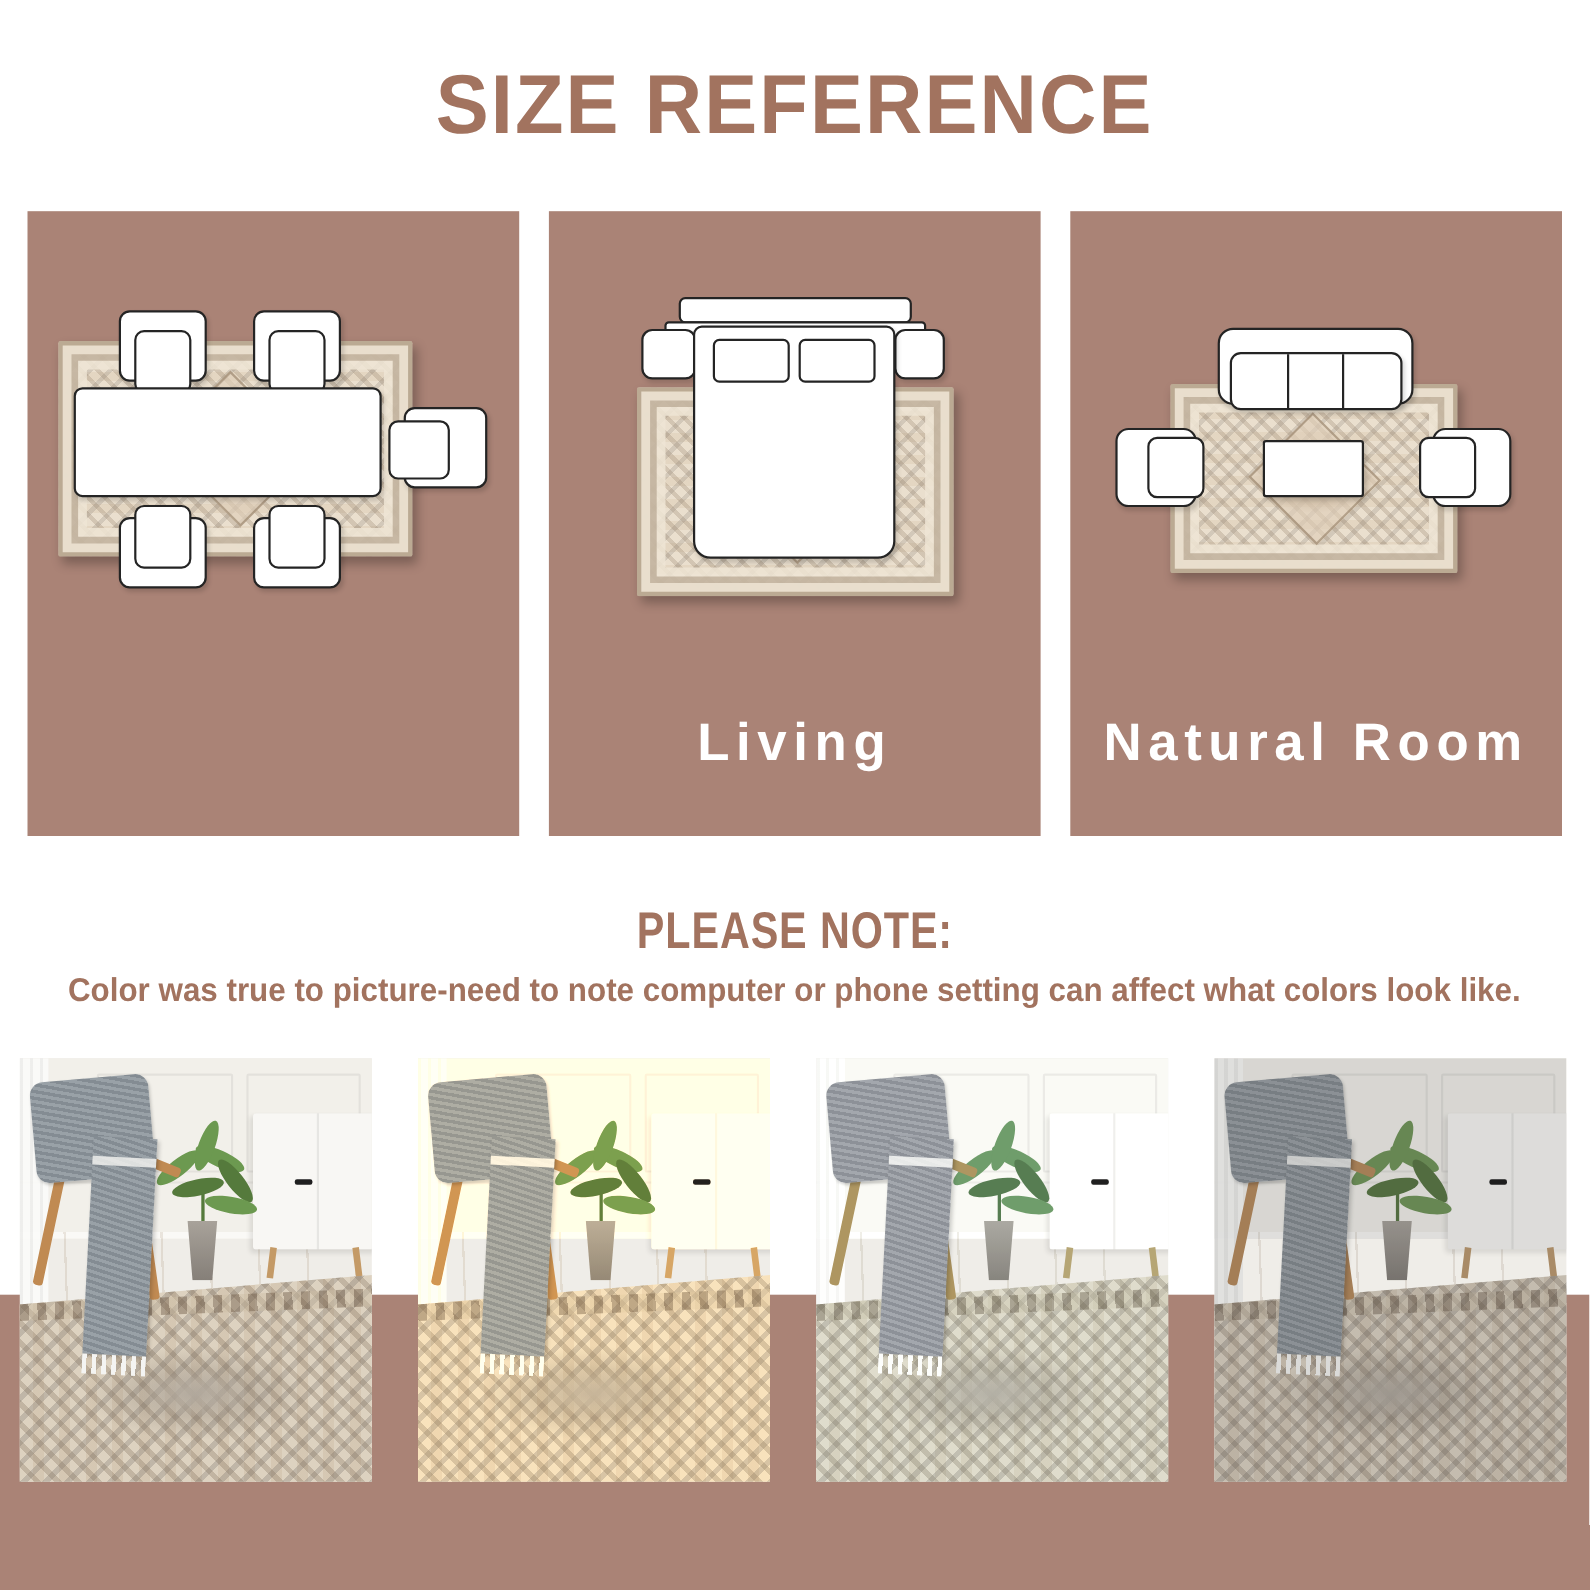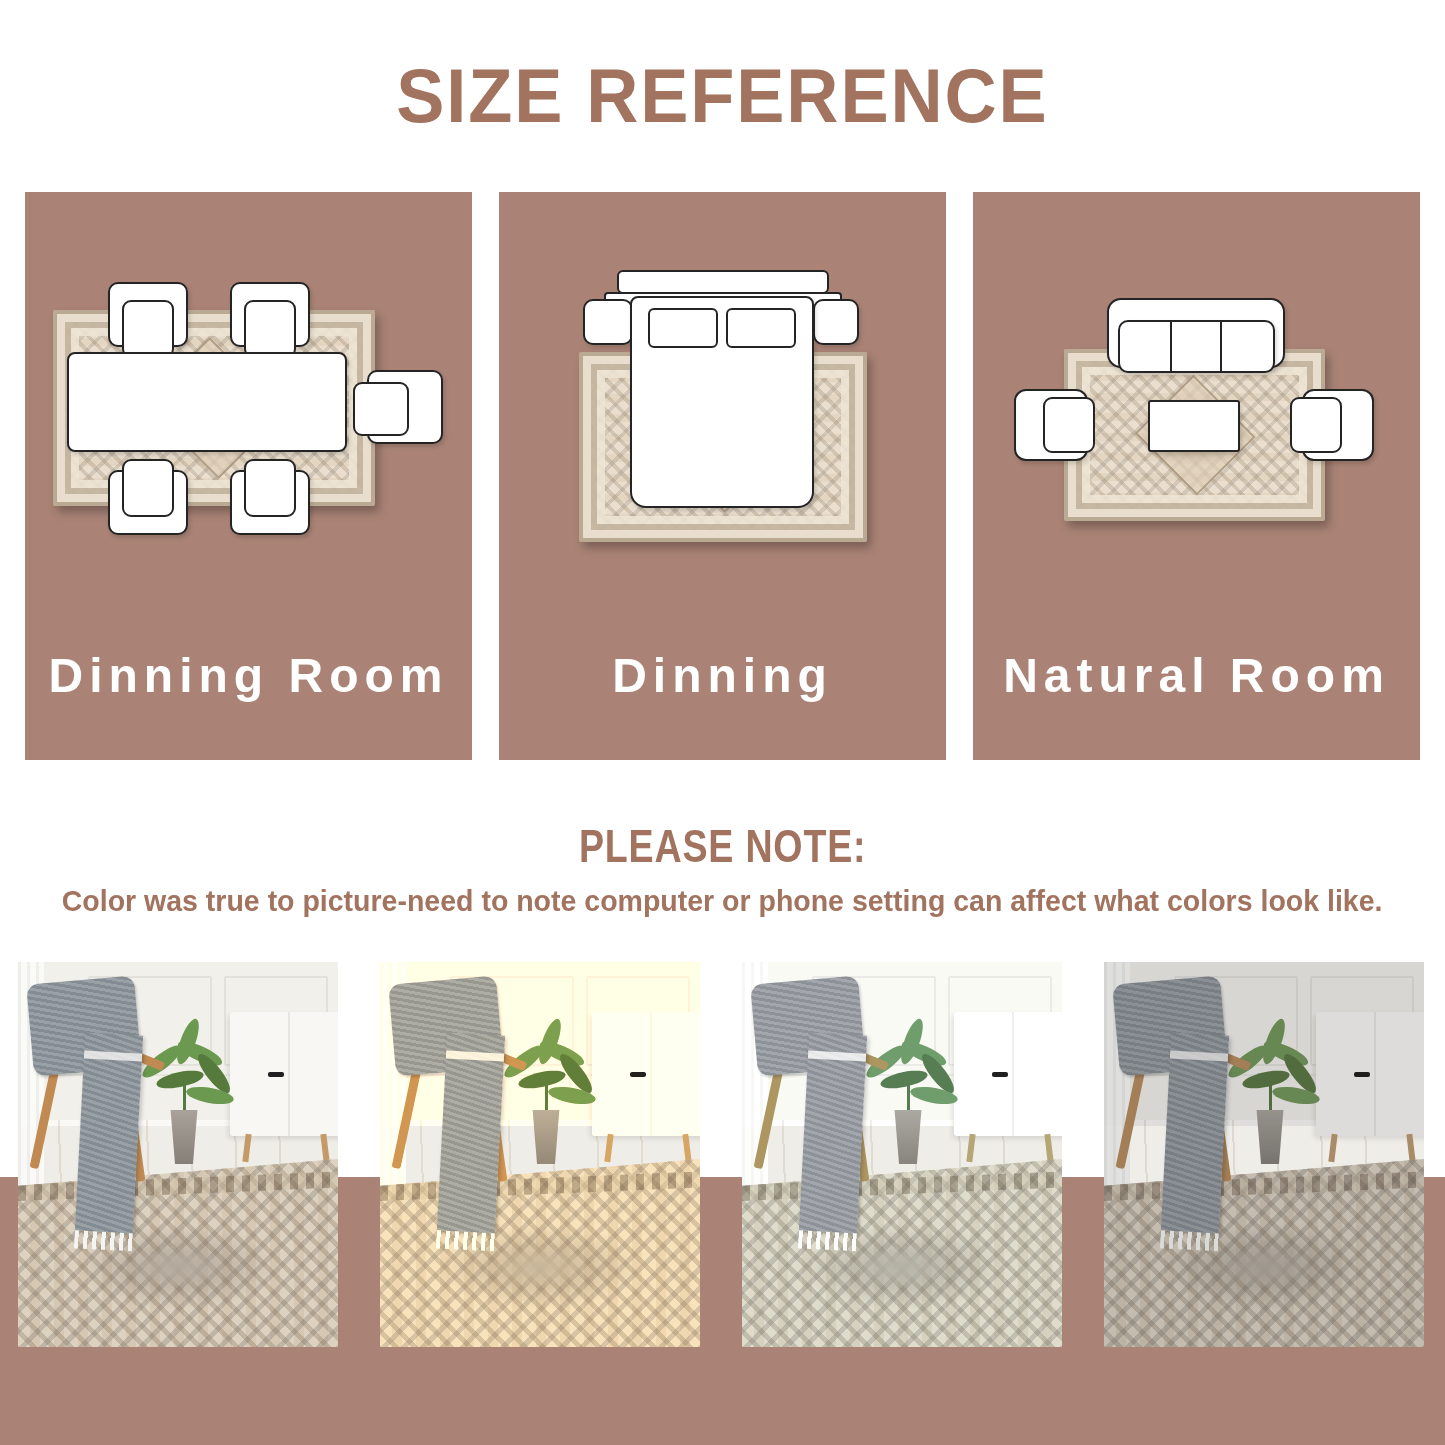--- a/index.html
+++ b/index.html
@@ -123,34 +123,33 @@
       <div class="furn" style="left:83px;top:278px;width:80px;height:65px;">
         <div class="cushion" style="left:12px;top:-13px;width:52px;height:58px;"></div>
       </div>
       <div class="furn" style="left:205px;top:278px;width:80px;height:65px;">
         <div class="cushion" style="left:12px;top:-13px;width:52px;height:58px;"></div>
       </div>
       <div class="furn" style="left:342px;top:178px;width:76px;height:74px;">
         <div class="cushion" style="left:-16px;top:10px;width:56px;height:54px;"></div>
       </div>
       <div class="furn" style="left:42px;top:160px;width:280px;height:100px;border-radius:8px;"></div>
-      <div class="room-label">Dinning Room</div>
     </div>
 
     <div class="panel">
       <div class="furn noshadow" style="left:118px;top:78px;width:212px;height:24px;border-radius:6px;"></div>
       <div class="furn noshadow" style="left:105px;top:100px;width:238px;height:18px;border-radius:4px;"></div>
       <div class="furn" style="left:84px;top:107px;width:50px;height:46px;"></div>
       <div class="furn" style="left:314px;top:107px;width:46px;height:46px;"></div>
       <div class="rug" style="left:80px;top:160px;width:288px;height:190px;"></div>
       <div class="furn" style="left:131px;top:104px;width:184px;height:212px;border-radius:8px 8px 16px 16px;">
         <div class="cushion" style="left:16px;top:10px;width:70px;height:40px;border-radius:6px;"></div>
         <div class="cushion" style="left:94px;top:10px;width:70px;height:40px;border-radius:6px;"></div>
       </div>
-      <div class="room-label">Dinning</div>
+      <div class="room-label">Living</div>
     </div>
 
     <div class="panel">
       <div class="rug" style="left:91px;top:157px;width:261px;height:172px;"></div>
       <div class="furn" style="left:134px;top:106px;width:178px;height:70px;border-radius:14px;"></div>
       <div class="furn seat-divs" style="left:145px;top:128px;width:157px;height:53px;border-radius:10px;"></div>
       <div class="furn" style="left:41px;top:197px;width:74px;height:72px;border-radius:12px;">
         <div class="cushion" style="left:27px;top:6px;width:52px;height:56px;"></div>
       </div>
       <div class="furn" style="left:329px;top:197px;width:72px;height:72px;border-radius:12px;">

